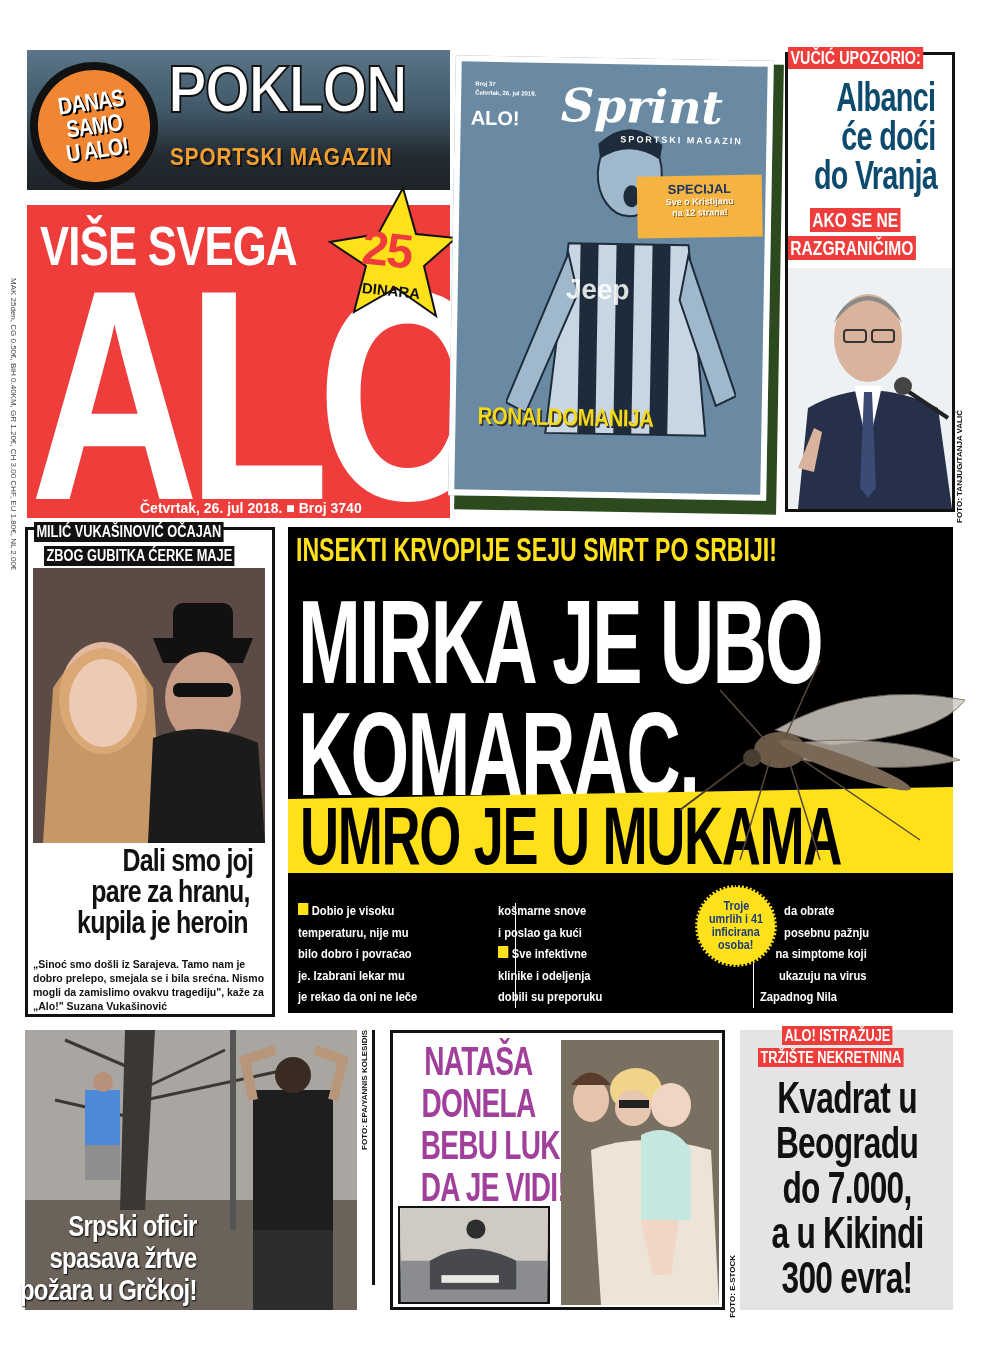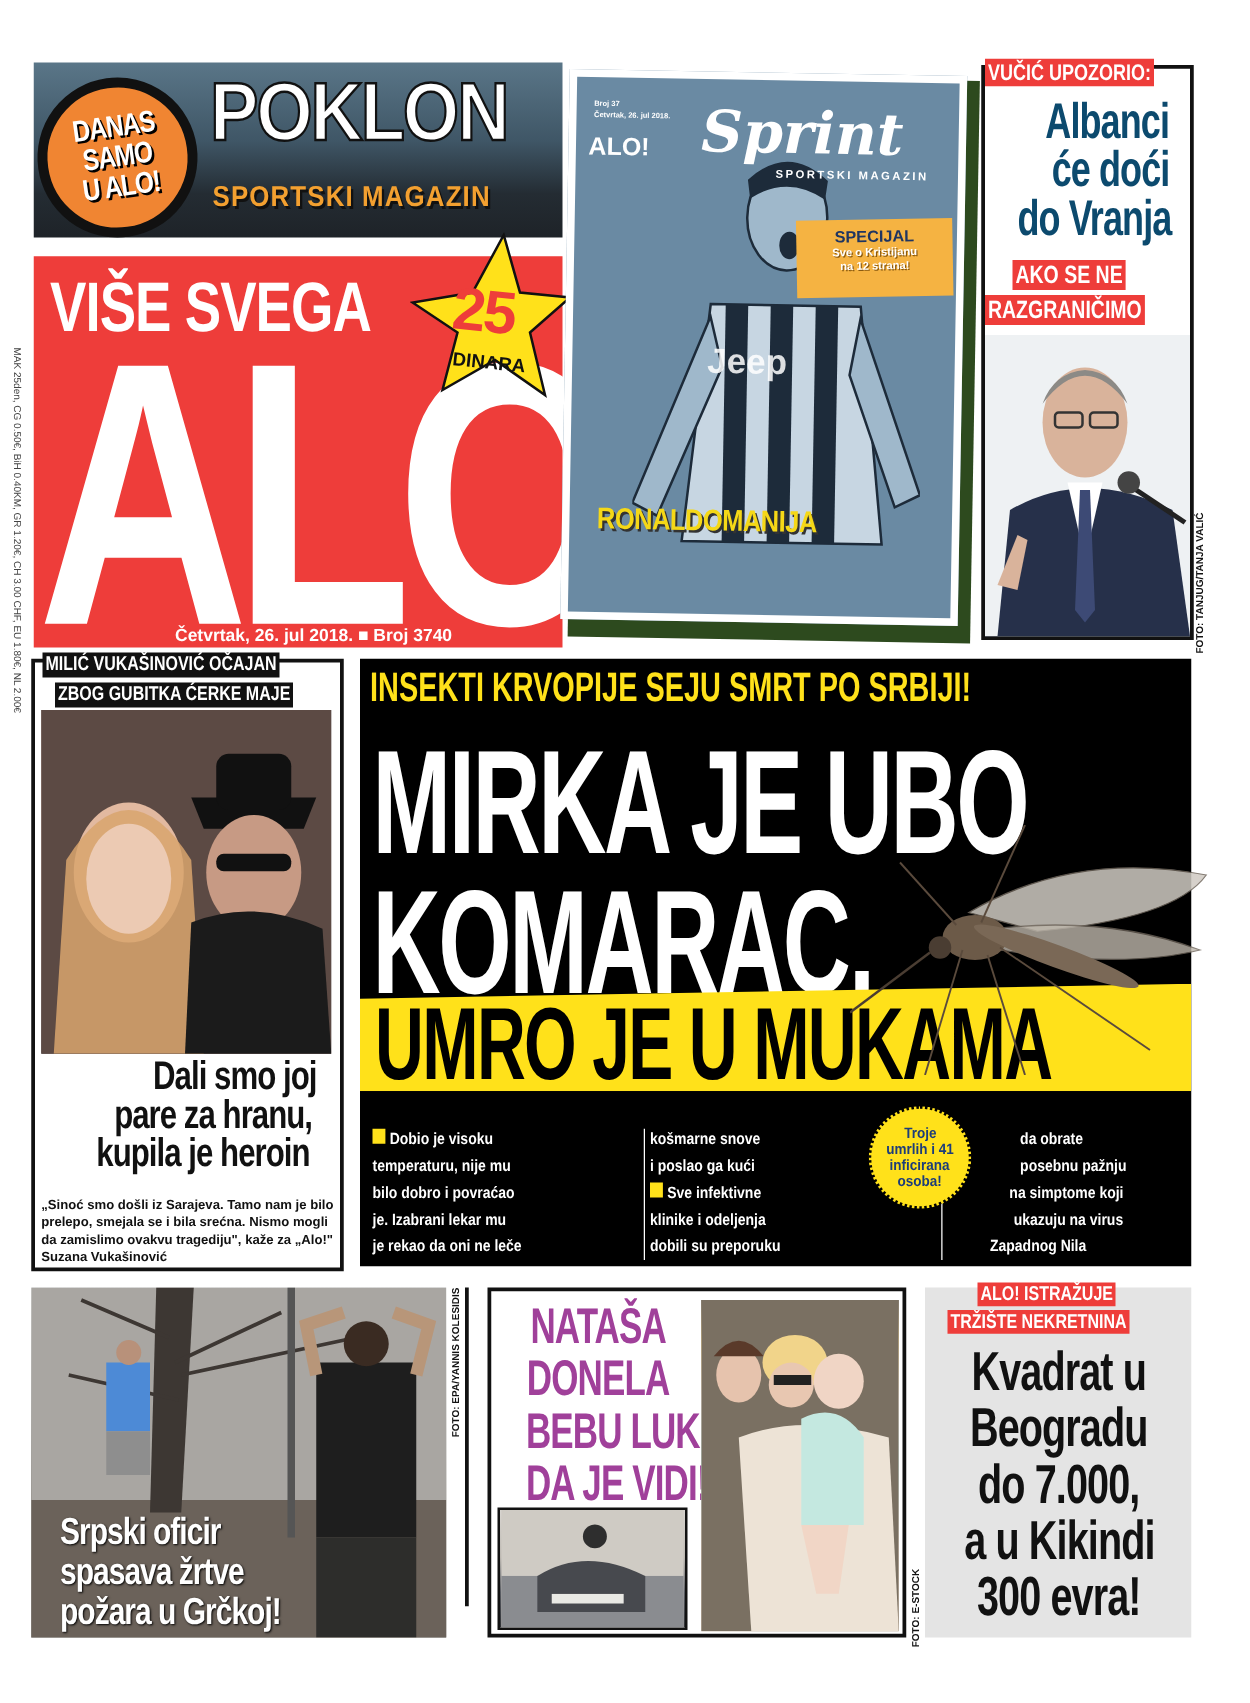--- a/index.html
+++ b/index.html
@@ -67,31 +67,31 @@
     #main { left: 288px; top: 527px; width: 665px; height: 486px; background: #000; overflow: hidden; }
     #main-kicker { left: 296px; top: 530px; color: #ffe11a; font-weight: bold; font-size: 33px; line-height: 40px; transform: scaleX(0.7); transform-origin: left top; white-space: nowrap; }
     #main-h1 { left: 298px; top: 586px; color: #fff; font-weight: bold; font-size: 118px; line-height: 112px; letter-spacing: -3px; transform: scaleX(0.64); transform-origin: left top; white-space: nowrap; }
     #main-yellow { left: 288px; top: 787px; width: 665px; height: 86px; background: #ffe11a; clip-path: polygon(0 14%, 100% 0, 100% 100%, 0 100%); }
     #main-h2 { left: 300px; top: 793px; color: #000; font-weight: bold; font-size: 82px; line-height: 86px; letter-spacing: -2px; transform: scaleX(0.66); transform-origin: left top; white-space: nowrap; }
     #mosquito { left: 680px; top: 660px; width: 290px; height: 200px; }
     .col { color: #fff; font-weight: bold; font-size: 13px; line-height: 21.5px; white-space: nowrap; }
     .col .ln { display: block; transform: scaleX(0.86); transform-origin: left top; }
     .ysq { display: inline-block; width: 12px; height: 12px; background: #ffe11a; margin-right: 4px; }
     #col1 { left: 298px; top: 900px; }
-    #col2 { left: 520px; top: 900px; }
-    #col3 { left: 760px; top: 900px; margin-left: 32px; }
+    #col2 { left: 498px; top: 900px; }
+    #col3 { left: 760px; top: 900px; }
     .vrule { width: 1px; background: #fff; }
     #rule1 { left: 515px; top: 903px; height: 105px; }
     #rule2 { left: 753px; top: 940px; height: 68px; }
     #badge { left: 695px; top: 885px; width: 82px; height: 82px; border-radius: 50%; background: #ffe11a; border: 2px dotted #000; display: flex; flex-direction: column; align-items: center; justify-content: center; text-align: center; }
     #badge span { color: #1c3c7a; font-weight: bold; font-size: 12px; line-height: 13px; transform: scaleX(0.9); display: block; white-space: nowrap; }
 
     
     #fire { left: 25px; top: 1030px; width: 332px; height: 280px; background: linear-gradient(180deg, #d4d4d4 0%, #9a9896 35%, #6c6660 60%, #4e4843 100%); overflow: hidden; }
-    #fire-head { left: 48px; top: 1210px; color: #fff; font-weight: bold; font-size: 30px; line-height: 32px; letter-spacing: -1px; text-shadow: 1px 1px 2px #000; }
+    #fire-head { left: 20px; top: 1210px; color: #fff; font-weight: bold; font-size: 30px; line-height: 32px; letter-spacing: -1px; text-shadow: 1px 1px 2px #000; text-align: right; }
     #fire-head .ln { display: block; transform: scaleX(0.8); transform-origin: left top; white-space: nowrap; }
     #fire-credit { left: 360px; top: 1030px; writing-mode: vertical-rl; transform: rotate(180deg); font-size: 8px; font-weight: bold; color: #111; white-space: nowrap; }
     #fire-rule { left: 372px; top: 1030px; width: 3px; height: 255px; background: #111; }
 
     
     #natasa { left: 390px; top: 1030px; width: 335px; height: 280px; border: 3px solid #111; background: #fff; }
     #natasa-head { left: 396px; top: 1040px; width: 165px; text-align: center; color: #a0409a; font-weight: bold; font-size: 40px; line-height: 42px; letter-spacing: -1px; }
     #natasa-head span { display: block; transform: scaleX(0.7); white-space: nowrap; }
     #natasa-photo-main { left: 561px; top: 1040px; width: 158px; height: 265px; background: linear-gradient(180deg, #6b6254 0%, #e9c87a 12%, #f2e8dc 30%, #bde0d8 50%, #e8d2c0 75%, #c6b29d 100%); }
     #natasa-photo-small { left: 398px; top: 1206px; width: 152px; height: 98px; border: 2px solid #111; background: linear-gradient(180deg, #d8d5d0 0%, #bdb9b2 40%, #5a5d63 70%, #2e3034 100%); }
@@ -192,21 +192,21 @@
   <rect x="140" y="35" width="60" height="45" rx="10" fill="#111"></rect>
   <ellipse cx="170" cy="130" rx="38" ry="46" fill="#c79a84"></ellipse>
   <rect x="140" y="115" width="60" height="14" rx="6" fill="#111"></rect>
   <path d="M120 170 Q170 150 225 175 L232 275 L115 275 Z" fill="#1b1b1b"></path>
 </svg>
 <div id="milic-head" class="abs">
   <span>Dali smo joj</span><br>
   <span>pare za hranu,</span><br>
   <span>kupila je heroin</span>
 </div>
-<div id="milic-quote" class="abs">„Sinoć smo došli iz Sarajeva. Tamo nam je bilo prelepo, smejala se i bila srećna. Nismo mogli da zamislimo ovakvu tragediju", kaže za „Alo!" Suzana Vukašinović</div>
+<div id="milic-quote" class="abs">„Sinoć smo došli iz Sarajeva. Tamo nam je dobro prelepo, smejala se i bila srećna. Nismo mogli da zamislimo ovakvu tragediju", kaže za „Alo!" Suzana Vukašinović</div>
 
 <div id="main" class="abs"></div>
 <div id="main-kicker" class="abs">INSEKTI KRVOPIJE SEJU SMRT PO SRBIJI!</div>
 <div id="main-h1" class="abs">
   <div>MIRKA JE UBO</div>
   <div>KOMARAC,</div>
 </div>
 <div id="main-yellow" class="abs"></div>
 <div id="main-h2" class="abs">UMRO JE U MUKAMA</div>
 <svg id="mosquito" class="abs" viewBox="0 0 290 200">

